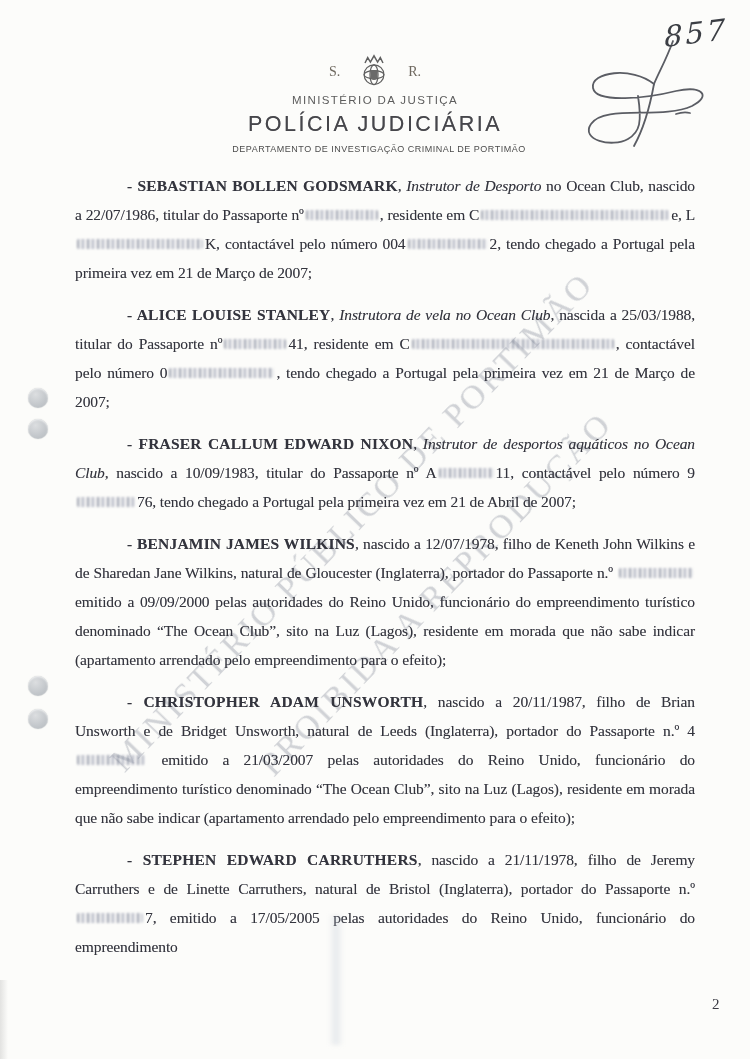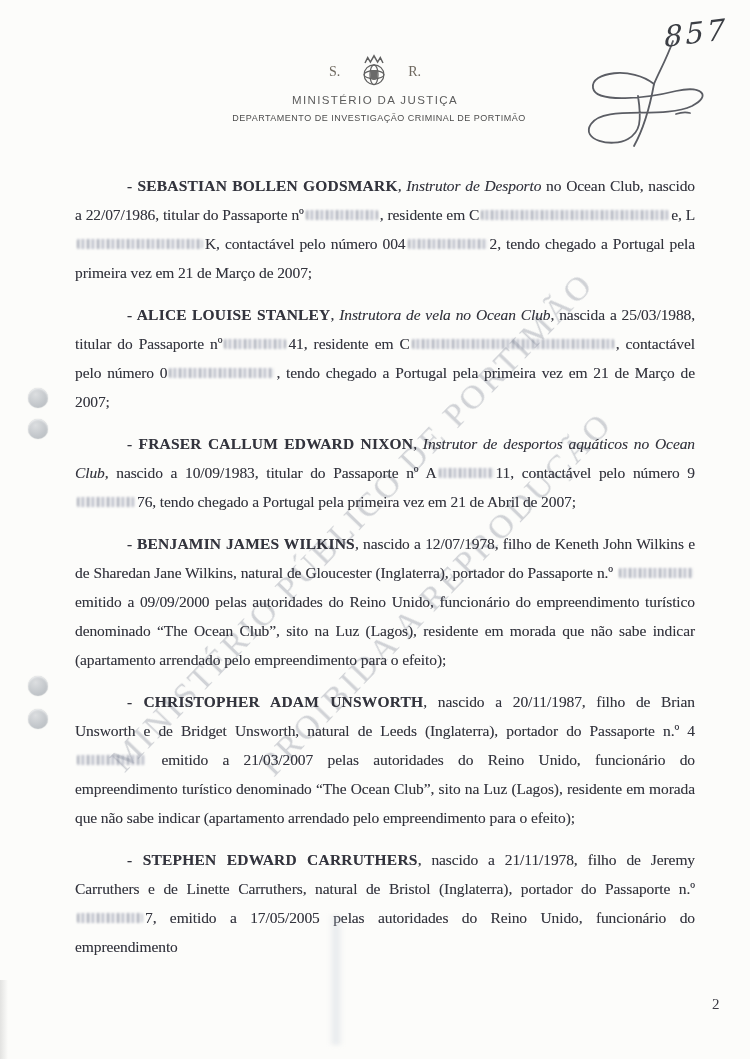--- a/index.html
+++ b/index.html
@@ -81,20 +81,21 @@
           <path d="M10 10 L13 4 L16 9 L20 2 L24 9 L27 4 L30 10" stroke-width="1.6"></path>
           <circle cx="20" cy="23" r="11"></circle>
           <ellipse cx="20" cy="23" rx="11" ry="4.5"></ellipse>
           <ellipse cx="20" cy="23" rx="4.5" ry="11"></ellipse>
         </g>
         <path d="M16 18 h8 v7 q0 4 -4 4 q-4 0 -4 -4 z" fill="#6a6a6a"></path>
       </svg>
       <span class="sr-letter">R.</span>
     </div>
     <div class="ministry">MINISTÉRIO DA JUSTIÇA</div>
+    <div class="pj-title">POLÍCIA JUDICIÁRIA</div>
     <div class="dept">DEPARTAMENTO DE INVESTIGAÇÃO CRIMINAL DE PORTIMÃO</div>
   </div>
 
   <div class="watermark wm1">MINISTÉRIO PÚBLICO DE PORTIMÃO</div>
   <div class="watermark wm2">PROIBIDA A REPRODUÇÃO</div>
 
   <span class="hole h1"></span>
   <span class="hole h2"></span>
   <span class="hole h3"></span>
   <span class="hole h4"></span>

